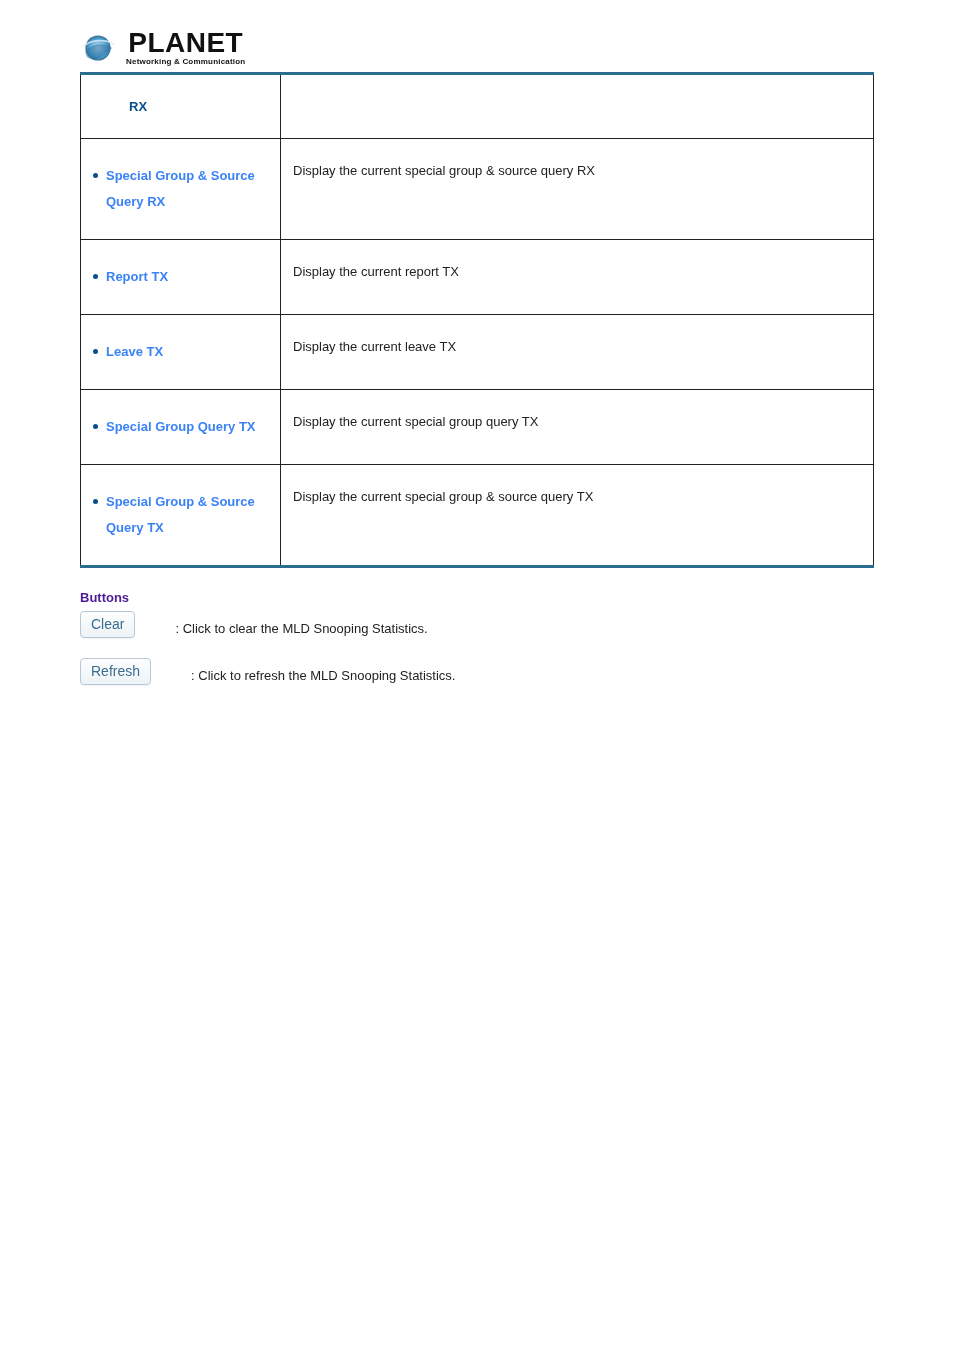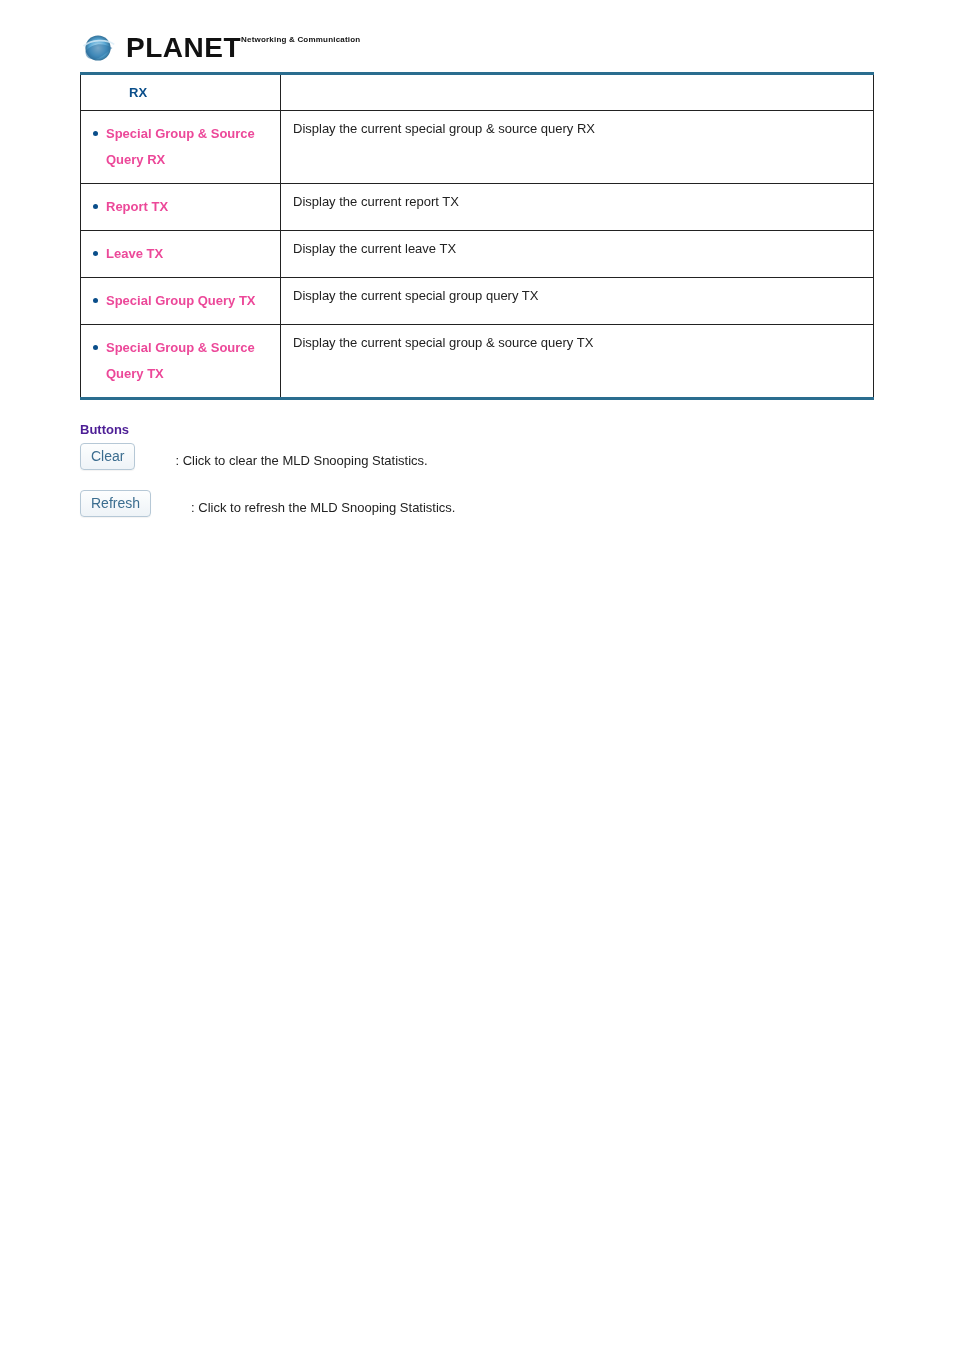--- a/index.html
+++ b/index.html
@@ -1,30 +1,30 @@
 <!DOCTYPE html>
 <html><head>
 <meta charset="utf-8">
 <style>
   * { box-sizing: border-box; margin: 0; padding: 0; }
   html, body { width: 954px; height: 1350px; background: #ffffff; font-family: Arial, Helvetica, sans-serif; }
   .page { width: 954px; height: 1350px; position: relative; padding: 30px 80px 30px 80px; }
   .logo-wrap { display: flex; align-items: center; gap: 10px; margin-bottom: 6px; }
-  .logo-text-block { display: flex; flex-direction: row; }
+  .logo-text-block { display: flex; flex-direction: column; align-items: center; }
   .logo-main { font-weight: 900; font-size: 28px; color: #111; letter-spacing: 0.5px; line-height: 0.95; font-family: Arial Black, Arial, sans-serif; }
   .logo-sub { font-size: 8px; font-weight: 700; color: #111; letter-spacing: 0.2px; }
   .logo-swirl { width: 36px; height: 36px; }
   .hr-double { border: none; border-top: 3px solid #2a6d8f; margin-bottom: 0; }
   table.main { width: 100%; border-collapse: collapse; margin-top: 0; }
-  table.main td { border: 1px solid #222; padding: 10px 12px; vertical-align: top; font-size: 13px; color: #222; }
+  table.main td { border: 1px solid #222; padding: 24px 12px; vertical-align: top; font-size: 13px; color: #222; }
   table.main tr:first-child td { border-top: none; }
   table.main td.col-l { width: 200px; font-weight: 700; color: #0a4e8a; }
   .bullet-row { display: flex; align-items: flex-start; gap: 8px; line-height: 2; }
   .bullet-dot { width: 5px; height: 5px; border-radius: 50%; background: #0a4e8a; flex-shrink: 0; margin-top: 10px; }
-  .label { font-weight: 700; color: #ec4899; font-size: 13px; }
+  .label { font-weight: 700; color: #3b82f6; font-size: 13px; }
   .rx-block { padding-left: 36px; font-weight: 700; color: #0a4e8a; font-size: 13px; }
   table.main tr.last td { border-bottom: none; }
   .buttons-title { font-weight: 700; font-size: 13px; color: #4c1d95; margin-top: 22px; margin-bottom: 6px; }
   .btn-line { display: flex; align-items: flex-end; gap: 2px; margin-bottom: 20px; }
   .ui-btn {
     display: inline-block;
     border: 1px solid #b6c8d6;
     border-radius: 4px;
     background: linear-gradient(#fdfefe,#eef3f7);
     color: #3b6d8f;

